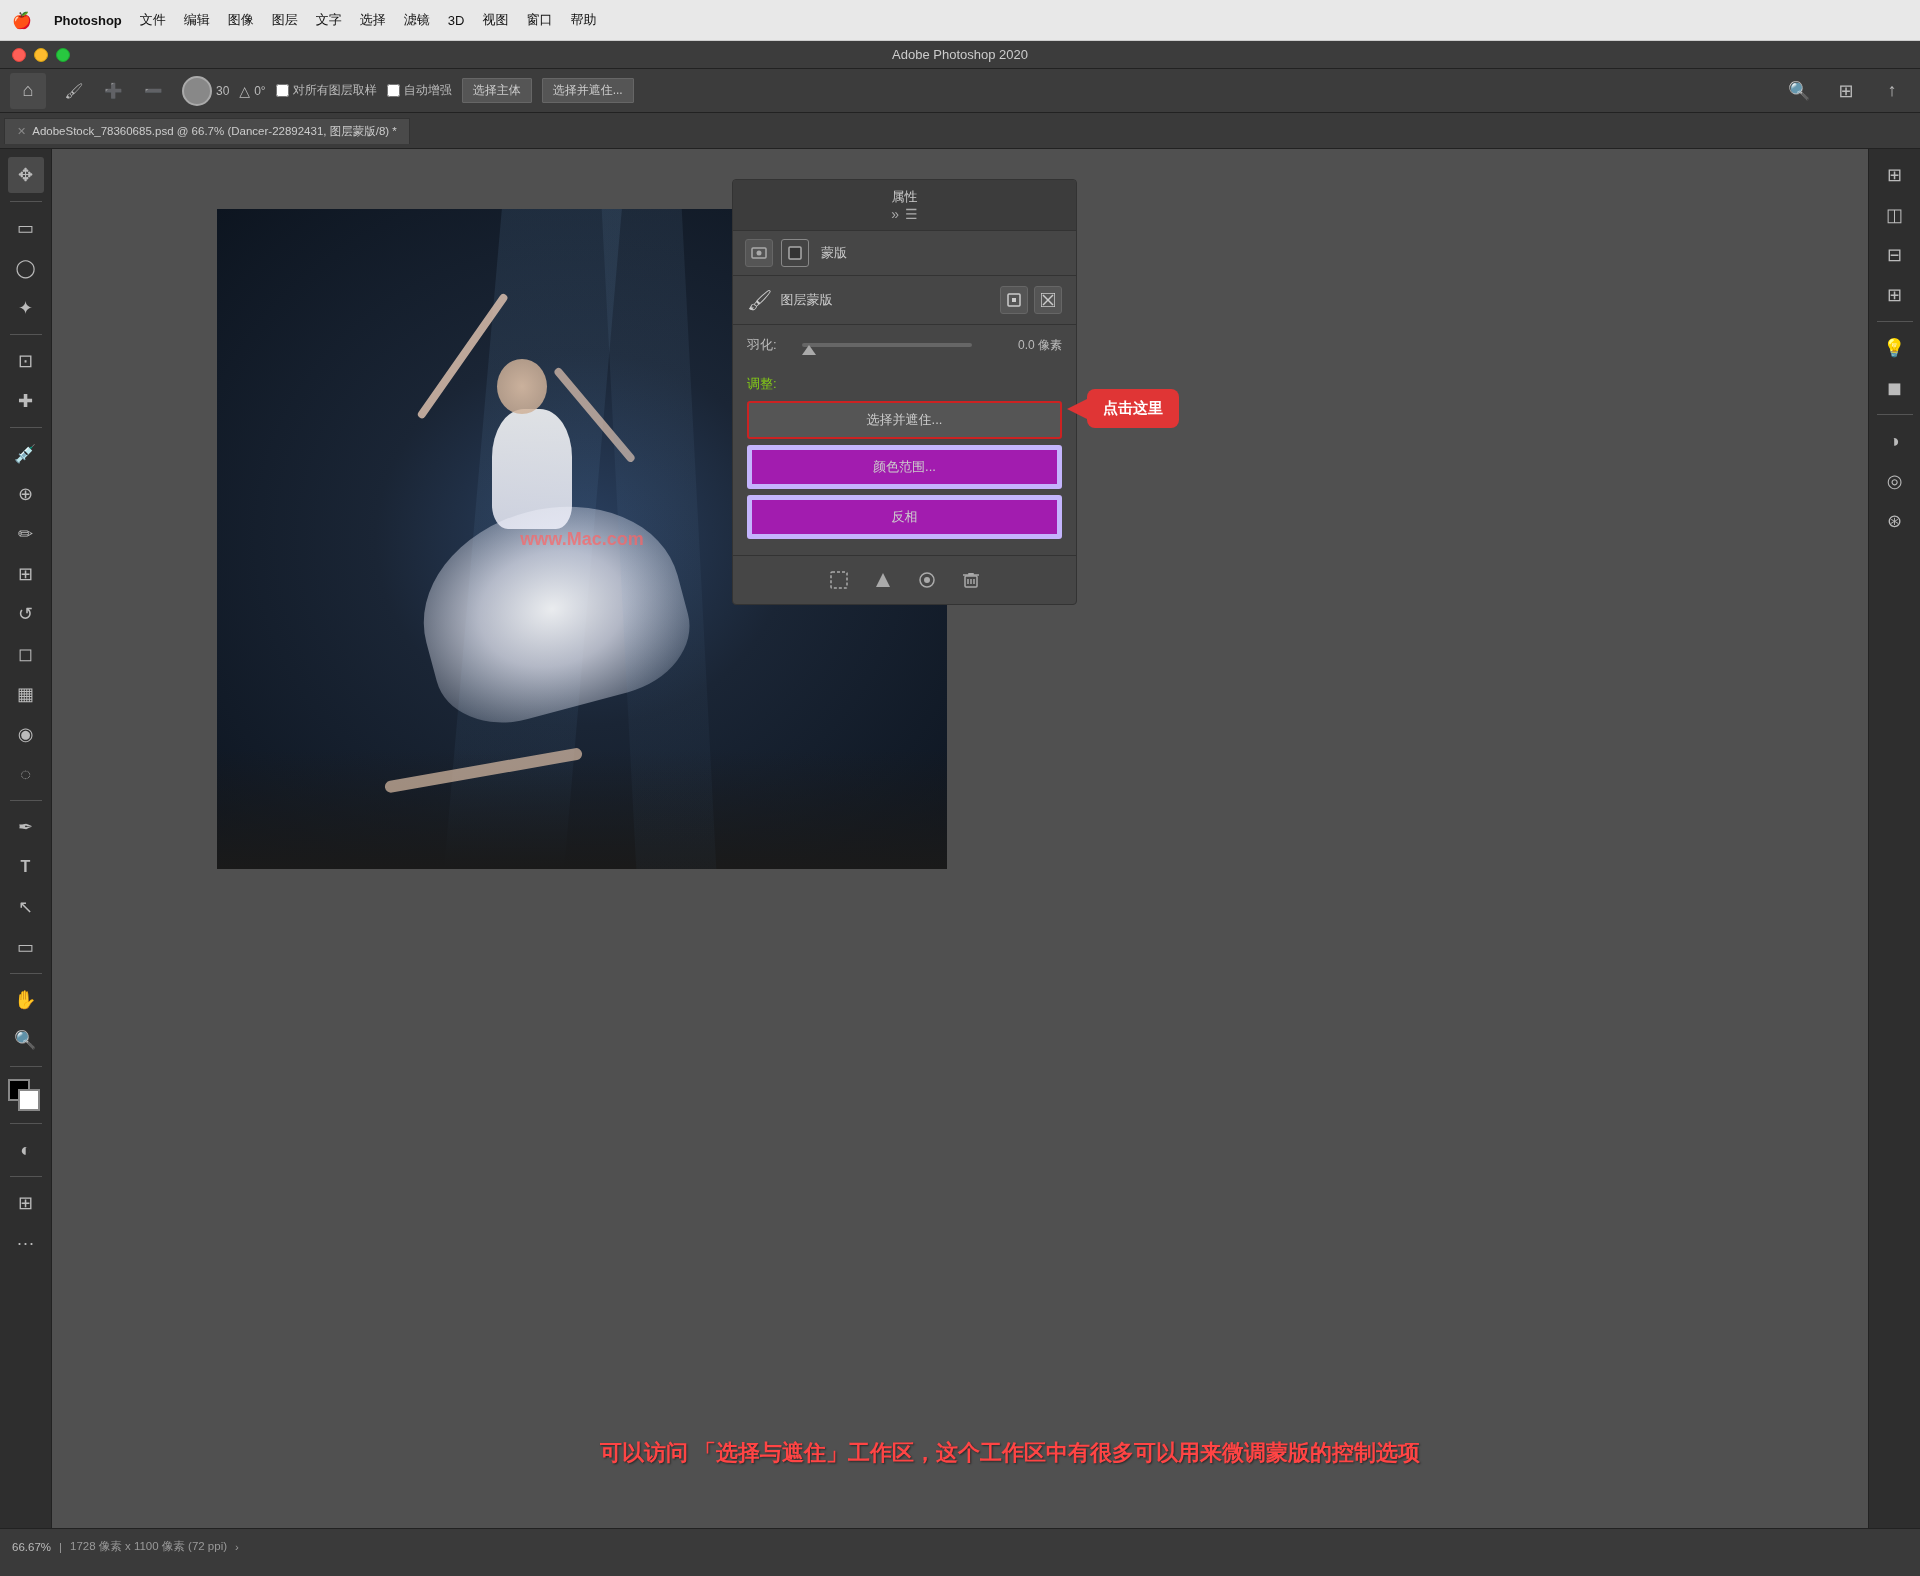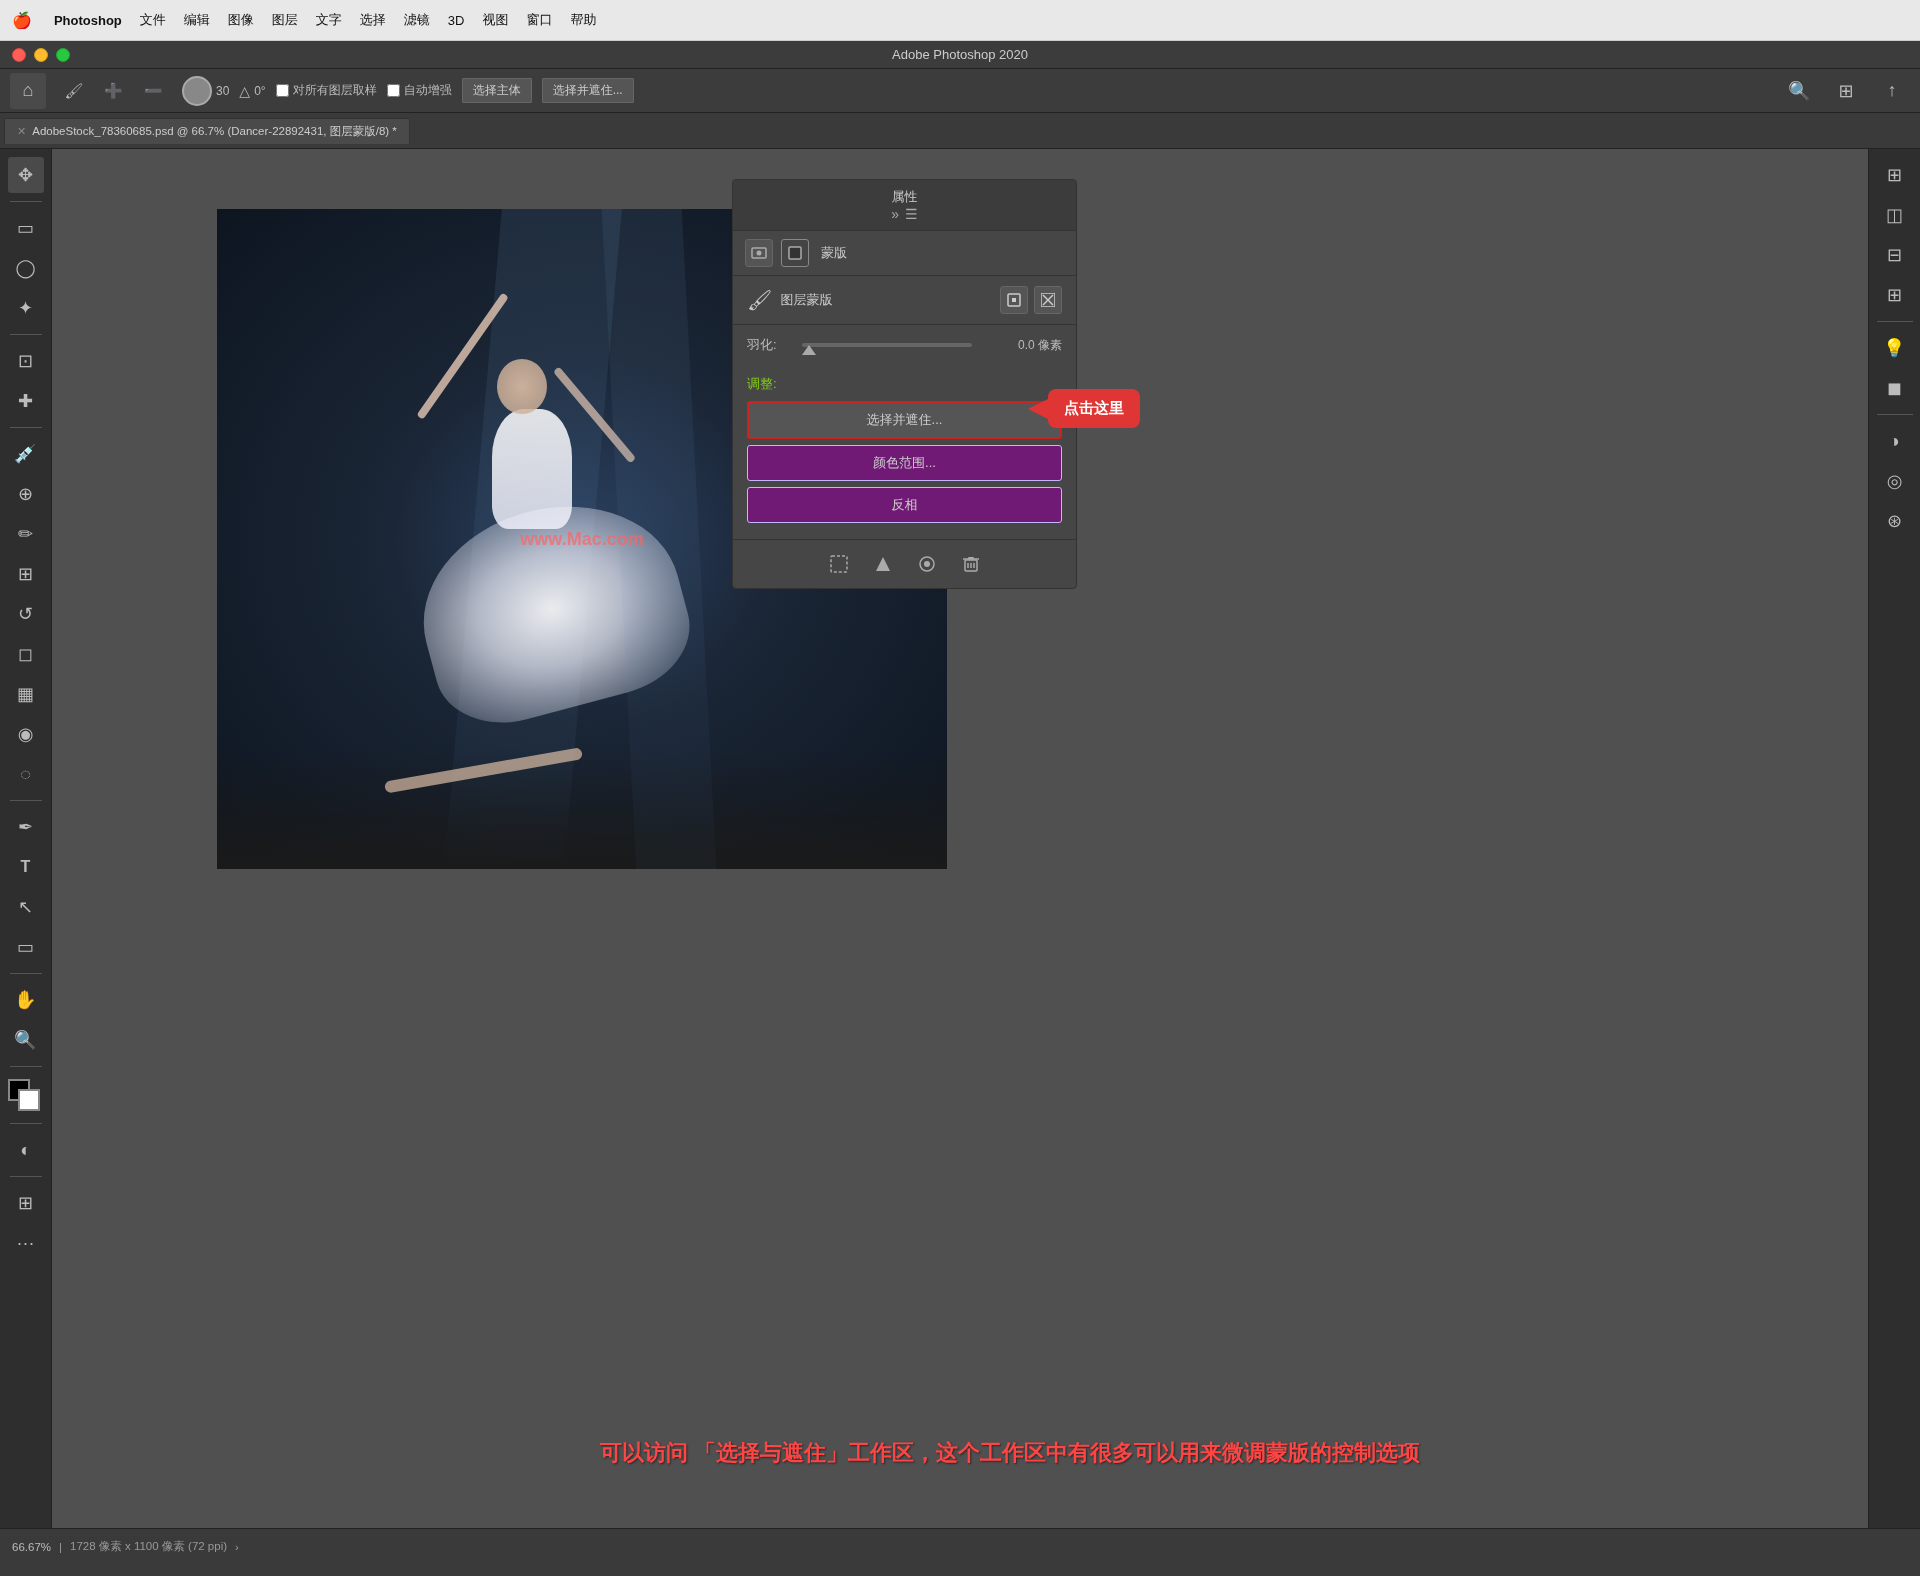--- a/index.html
+++ b/index.html
@@ -379,22 +379,22 @@
       min-width: 80px;
       text-align: right;
     }
     .adjust-section {
       padding: 10px 14px;
     }
     .adjust-label { color: #84cc16; font-size: 13px; margin-bottom: 8px; }
     .adjust-btn {
       display: block;
       width: 100%;
-      background: #701a75;
-      border: 1px solid #c4b5fd;
+      background: #a21caf;
+      border: 5px solid #c4b5fd;
       color: #ccc;
       padding: 8px;
       margin-bottom: 6px;
       text-align: center;
       cursor: pointer;
       border-radius: 3px;
       font-size: 13px;
     }
     .adjust-btn.highlighted {
       border: 2px solid #cc2222;
@@ -416,21 +416,21 @@
       justify-content: center;
       color: #aaa;
       cursor: pointer;
       font-size: 16px;
     }
 
     
     .callout {
       position: absolute;
       top: 240px;
-      left: 996px;
+      left: 1035px;
       z-index: 20;
     }
     .callout-bubble {
       background: #e03535;
       color: white;
       padding: 10px 16px;
       border-radius: 8px;
       font-size: 15px;
       font-weight: bold;
       white-space: nowrap;

